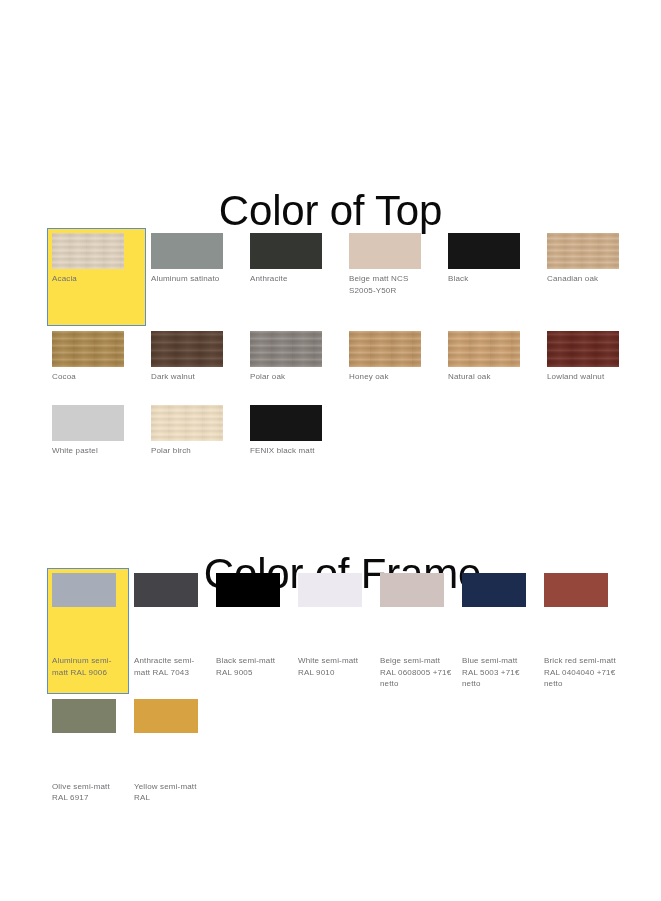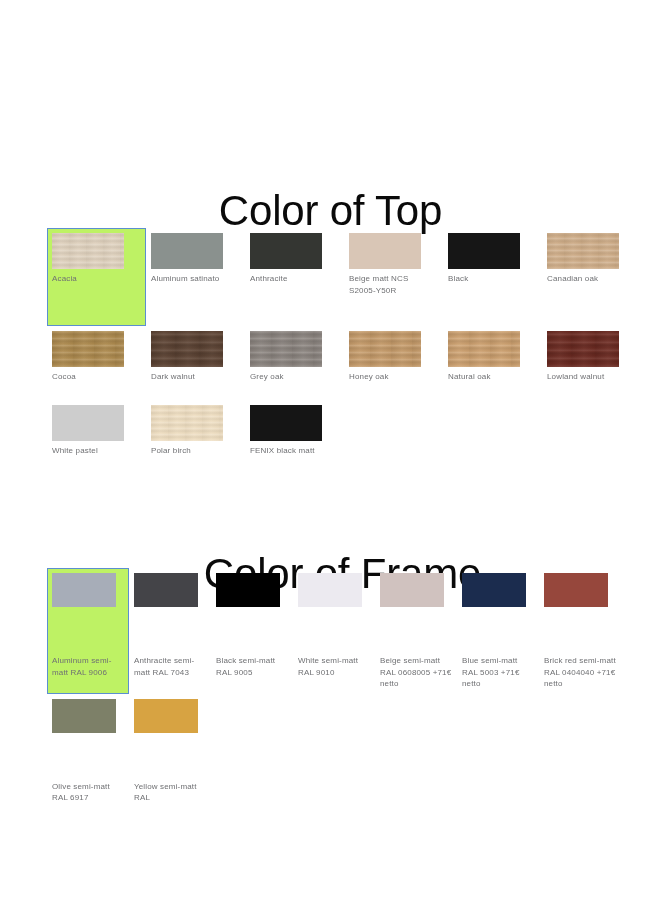--- a/index.html
+++ b/index.html
@@ -43,21 +43,21 @@
   }
 
   .option-card {
     box-sizing: border-box;
     border: 1px solid transparent;
     background: transparent;
     padding: 4px 4px 3px 4px;
   }
   .option-card.selected {
     border-color: #5b8fd0;
-    background: #bef264;
+    background: #fde047;
   }
 
   .swatch {
     display: block;
     box-sizing: border-box;
     background-color: #cccccc;
     background-repeat: repeat;
   }
 
   .option-label {
@@ -153,21 +153,21 @@
       <div class="option-card">
         <span class="swatch" style="background-color: rgb(176, 140, 79); background-image: repeating-linear-gradient(0deg, rgba(255, 255, 255, 0.16) 0px, rgba(0, 0, 0, 0.02) 2px, rgba(0, 0, 0, 0.09) 5px, rgba(255, 255, 255, 0.07) 7px), repeating-linear-gradient(90deg, rgba(0, 0, 0, 0.06) 0px, rgba(255, 255, 255, 0.05) 11px, rgba(0, 0, 0, 0.03) 21px);"></span>
         <span class="option-label">Cocoa</span>
       </div>
       <div class="option-card">
         <span class="swatch" style="background-color: rgb(94, 68, 52); background-image: repeating-linear-gradient(0deg, rgba(255, 255, 255, 0.09) 0px, rgba(0, 0, 0, 0.05) 3px, rgba(0, 0, 0, 0.12) 6px, rgba(255, 255, 255, 0.04) 8px), repeating-linear-gradient(90deg, rgba(0, 0, 0, 0.07) 0px, rgba(255, 255, 255, 0.04) 13px, rgba(0, 0, 0, 0.04) 24px);"></span>
         <span class="option-label">Dark walnut</span>
       </div>
       <div class="option-card">
         <span class="swatch" style="background-color: rgb(140, 133, 128); background-image: repeating-linear-gradient(0deg, rgba(255, 255, 255, 0.16) 0px, rgba(0, 0, 0, 0.02) 2px, rgba(0, 0, 0, 0.09) 5px, rgba(255, 255, 255, 0.07) 7px), repeating-linear-gradient(90deg, rgba(0, 0, 0, 0.06) 0px, rgba(255, 255, 255, 0.05) 11px, rgba(0, 0, 0, 0.03) 21px);"></span>
-        <span class="option-label">Grey oak</span>
+        <span class="option-label">Polar oak</span>
       </div>
       <div class="option-card">
         <span class="swatch" style="background-color: rgb(199, 156, 106); background-image: repeating-linear-gradient(0deg, rgba(255, 255, 255, 0.16) 0px, rgba(0, 0, 0, 0.02) 2px, rgba(0, 0, 0, 0.09) 5px, rgba(255, 255, 255, 0.07) 7px), repeating-linear-gradient(90deg, rgba(0, 0, 0, 0.06) 0px, rgba(255, 255, 255, 0.05) 11px, rgba(0, 0, 0, 0.03) 21px);"></span>
         <span class="option-label">Honey oak</span>
       </div>
       <div class="option-card">
         <span class="swatch" style="background-color: rgb(207, 162, 112); background-image: repeating-linear-gradient(0deg, rgba(255, 255, 255, 0.16) 0px, rgba(0, 0, 0, 0.02) 2px, rgba(0, 0, 0, 0.09) 5px, rgba(255, 255, 255, 0.07) 7px), repeating-linear-gradient(90deg, rgba(0, 0, 0, 0.06) 0px, rgba(255, 255, 255, 0.05) 11px, rgba(0, 0, 0, 0.03) 21px);"></span>
         <span class="option-label">Natural oak</span>
       </div>
       <div class="option-card">

